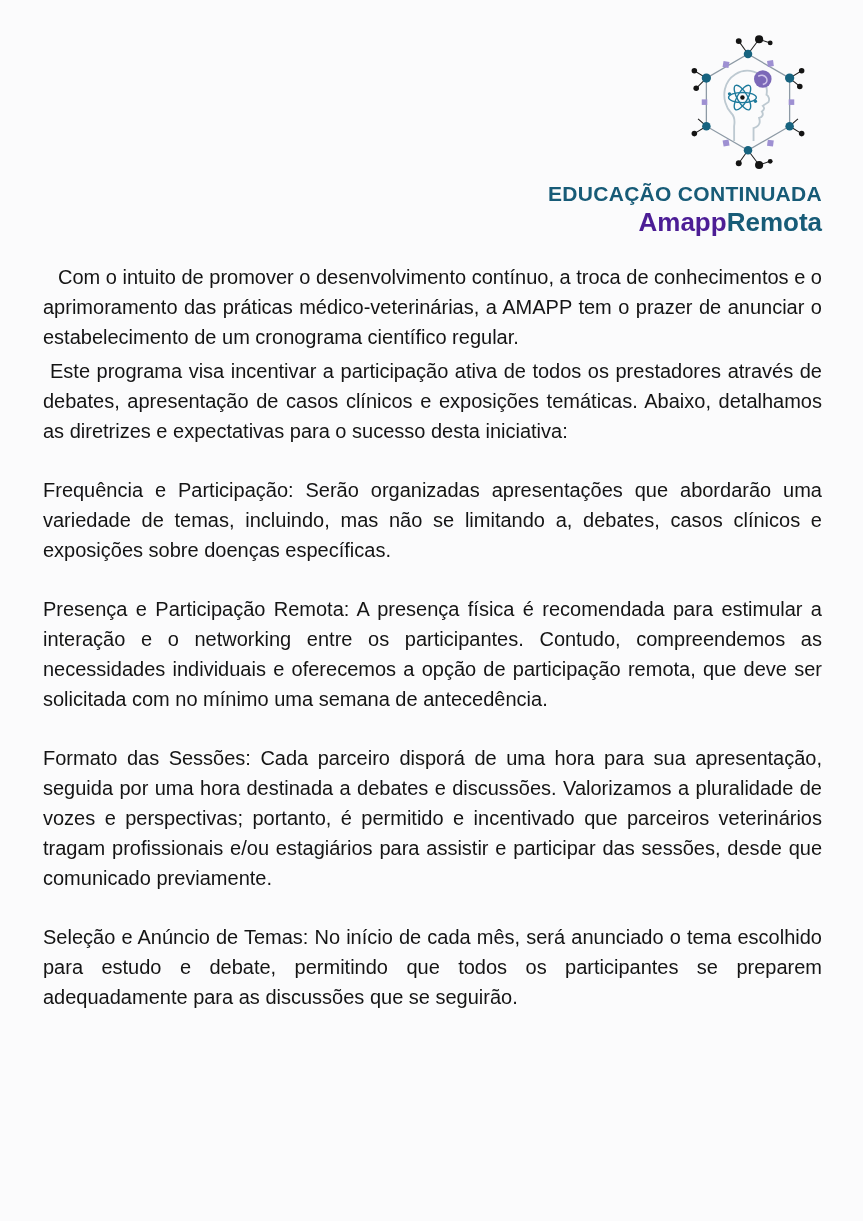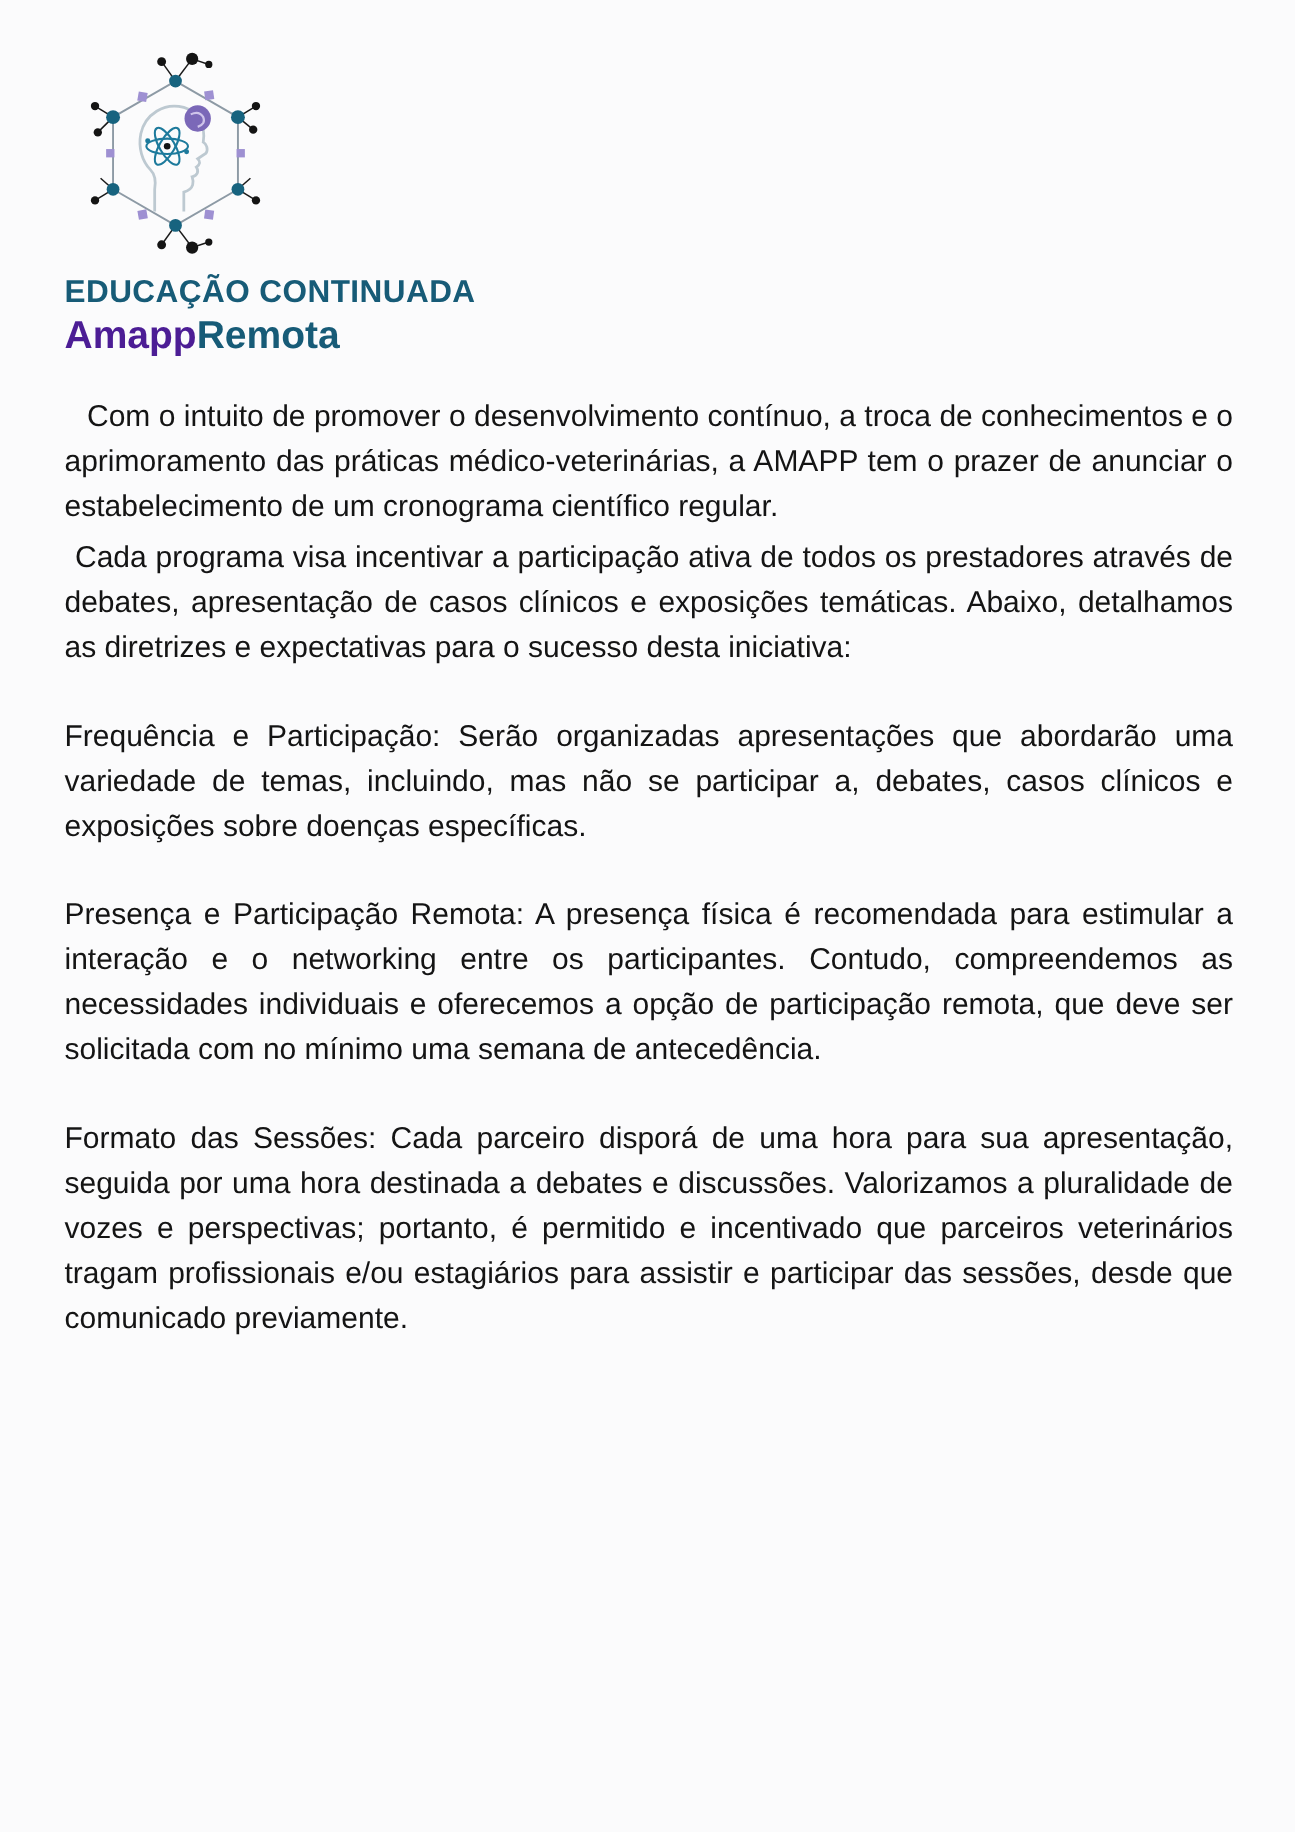--- a/index.html
+++ b/index.html
@@ -11,21 +11,21 @@
   .page {
     position: relative;
     width: 863px;
     min-height: 1221px;
     margin: 0 auto;
     background: #fbfbfc;
     box-sizing: border-box;
     padding: 30px 41px 40px 43px;
   }
   .doc-header {
-    text-align: left;
+    text-align: right;
     margin-bottom: 14px;
   }
   .logo-wrap {
     display: inline-block;
     line-height: 0;
     margin-bottom: 2px;
   }
   .doc-title {
     margin: 0;
     font-size: 21px;
@@ -131,19 +131,20 @@
 
     <h1 class="doc-title">EDUCAÇÃO CONTINUADA</h1>
 
     <div class="brand">
       <span class="first">Amapp</span><span class="second">Remota</span>
     </div>
   </header>
 
   <main class="doc-body">
     <p class="tight ind-lg">Com o intuito de promover o desenvolvimento contínuo, a troca de conhecimentos e o aprimoramento das práticas médico-veterinárias, a AMAPP tem o prazer de anunciar o estabelecimento de um cronograma científico regular.</p>
-    <p class="ind-sm">Cada programa visa incentivar a participação ativa de todos os prestadores através de debates, apresentação de casos clínicos e exposições temáticas. Abaixo, detalhamos as diretrizes e expectativas para o sucesso desta iniciativa:</p>
-    <p>Frequência e Participação: Serão organizadas apresentações que abordarão uma variedade de temas, incluindo, mas não se participar a, debates, casos clínicos e exposições sobre doenças específicas.</p>
+    <p class="ind-sm">Este programa visa incentivar a participação ativa de todos os prestadores através de debates, apresentação de casos clínicos e exposições temáticas. Abaixo, detalhamos as diretrizes e expectativas para o sucesso desta iniciativa:</p>
+    <p>Frequência e Participação: Serão organizadas apresentações que abordarão uma variedade de temas, incluindo, mas não se limitando a, debates, casos clínicos e exposições sobre doenças específicas.</p>
     <p>Presença e Participação Remota: A presença física é recomendada para estimular a interação e o networking entre os participantes. Contudo, compreendemos as necessidades individuais e oferecemos a opção de participação remota, que deve ser solicitada com no mínimo uma semana de antecedência.</p>
     <p>Formato das Sessões: Cada parceiro disporá de uma hora para sua apresentação, seguida por uma hora destinada a debates e discussões. Valorizamos a pluralidade de vozes e perspectivas; portanto, é permitido e incentivado que parceiros veterinários tragam profissionais e/ou estagiários para assistir e participar das sessões, desde que comunicado previamente.</p>
+    <p>Seleção e Anúncio de Temas: No início de cada mês, será anunciado o tema escolhido para estudo e debate, permitindo que todos os participantes se preparem adequadamente para as discussões que se seguirão.</p>
   </main>
 
 </div>
 
 </body></html>

